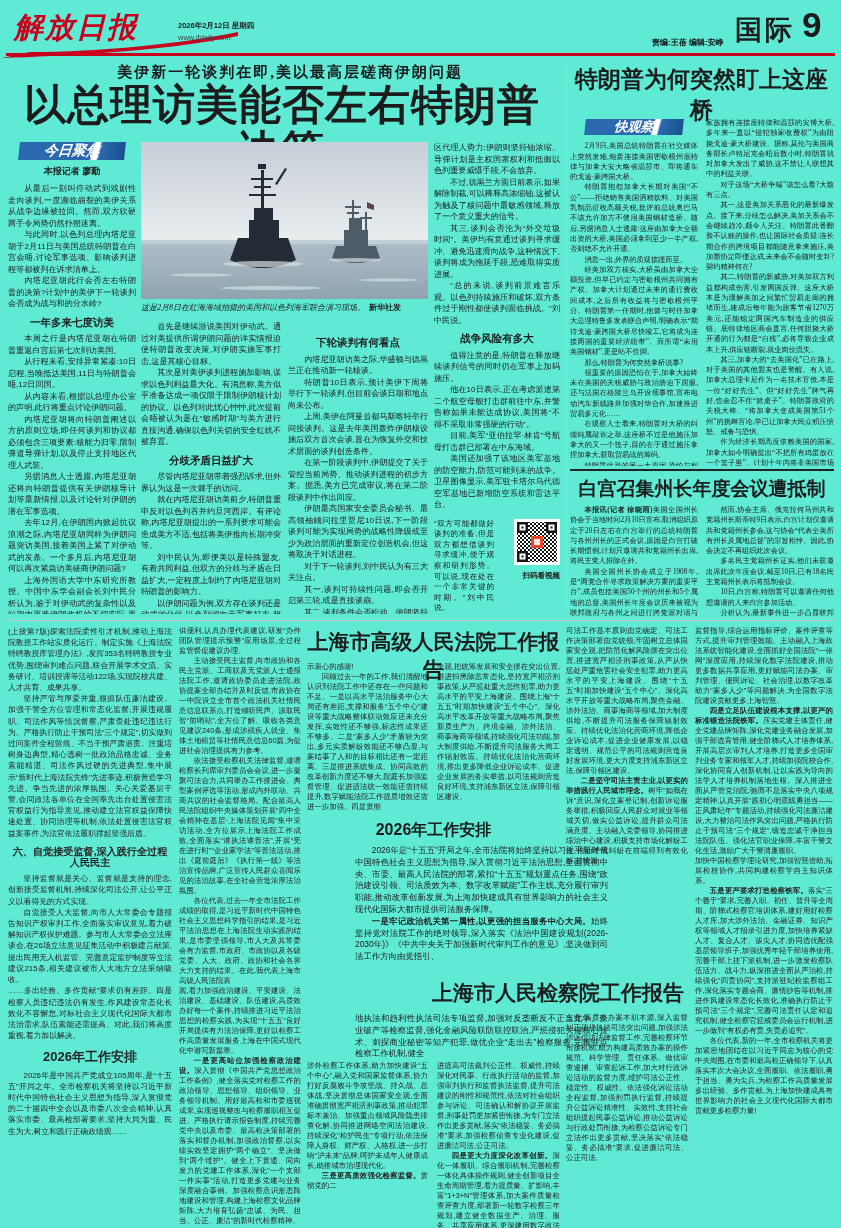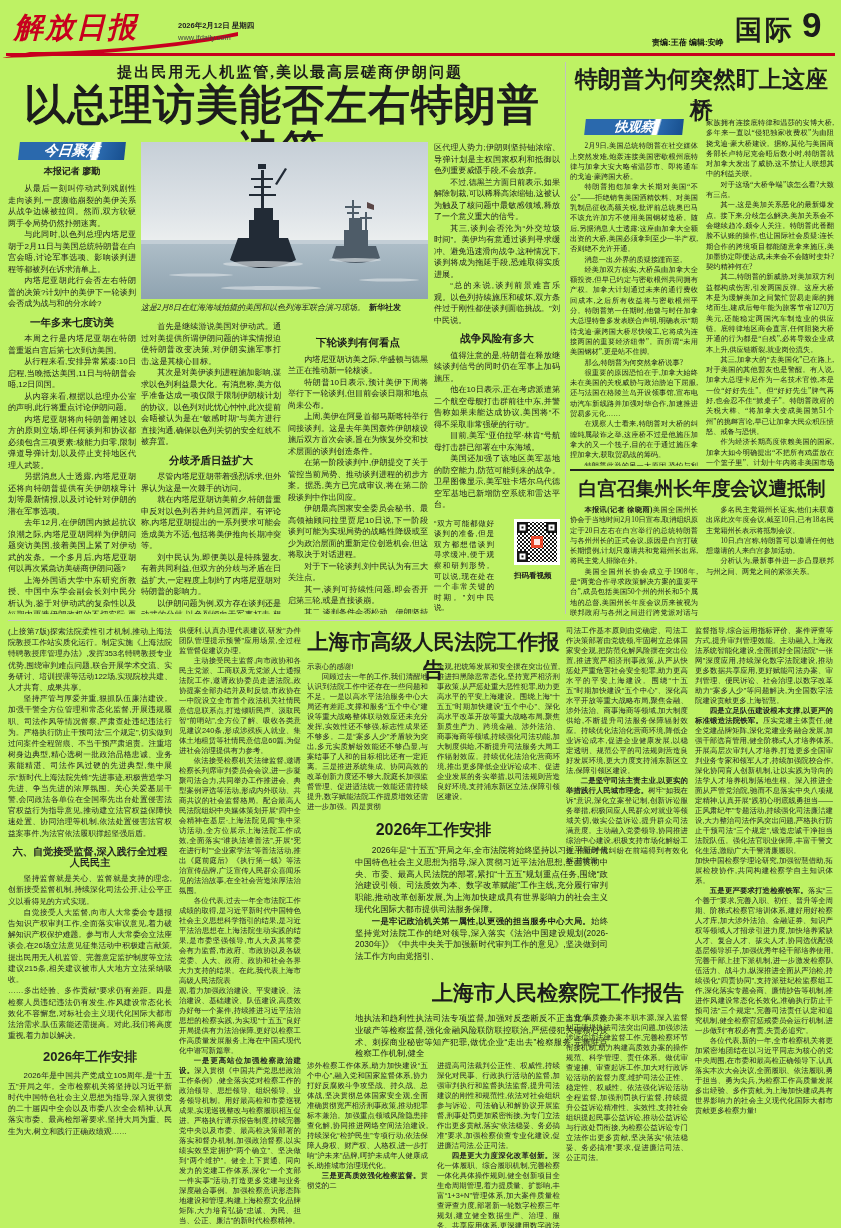--- a/index.html
+++ b/index.html
@@ -1,16 +1,16 @@
 <!DOCTYPE html>
 <html><head>
 <meta charset="utf-8">
 <style>
   html,body{margin:0;padding:0;background:#dcdad4;}
-  #page{position:relative;width:841px;height:1228px;margin:0 auto;background:#bef264;
+  #page{position:relative;width:841px;height:1228px;margin:0 auto;background:#5eead4;
         font-family:"Liberation Sans",sans-serif;color:#1c1c1c;overflow:hidden;}
   .abs{position:absolute;box-sizing:border-box;}
   
   .logo{left:14px;top:8px;font-family:"Liberation Serif",serif;font-style:italic;font-weight:bold;
         font-size:29px;color:#c8001e;letter-spacing:2px;}
   .swoosh{left:0;top:30px;}
   .hd-date{left:178px;top:21px;font-size:7.5px;color:#222;font-weight:bold;}
   .hd-web{left:178px;top:33px;font-size:7.5px;color:#444;}
   .hd-editors{left:652px;top:37px;font-size:8px;color:#111;font-weight:bold;}
   .hd-section{left:735px;top:12px;font-size:27px;font-weight:900;letter-spacing:3px;}
@@ -68,40 +68,40 @@
   .proc-title{left:420px;top:979px;width:276px;text-align:center;font-weight:900;font-size:21px;}
   #b-proc{left:307px;top:1013px;width:253px;height:45px;}
   #b-mid-ll{left:307px;top:1061px;width:121px;height:167px;}
   #b-mid-lr{left:437px;top:1061px;width:123px;height:167px;}
   #b-col5u{left:566px;top:626px;width:122px;height:350px;}
   #b-col5l{left:566px;top:1013px;width:122px;height:215px;}
   #b-col6{left:695px;top:626px;width:138px;height:602px;}
   
   .qr-row{flex:0 0 auto;display:flex;gap:20px;align-items:flex-start;padding-top:4px;}
   .qr-note{flex:1;font-size:7.6px;line-height:10.6px;text-align:justify;}
-  .qr-box{width:46px;text-align:left;}
+  .qr-box{width:46px;text-align:right;}
   .qr-cap{font-size:7.5px;font-weight:bold;margin-top:2px;}
 </style>
 </head>
 <body>
 
 <div id="page">
 
   <div class="abs logo">解放日报</div>
   <svg class="abs swoosh" width="240" height="30">
     <path d="M238 6 C160 22 60 26 2 28 L30 22 C100 22 180 14 238 2 Z" fill="#c8001e"></path>
   </svg>
   <div class="abs hd-date">2026年2月12日 星期四</div>
   <div class="abs hd-web">www.jfdaily.com</div>
   <div class="abs hd-editors">责编:王蓓 编辑:安峥</div>
   <div class="abs hd-section">国际</div>
   <div class="abs hd-page">9</div>
   <div class="abs red-rule"></div>
 
-  <div class="abs kicker">提出民用无人机监管,美以最高层磋商伊朗问题</div>
+  <div class="abs kicker">美伊新一轮谈判在即,美以最高层磋商伊朗问题</div>
   <div class="abs main-headline">以总理访美能否左右特朗普决策</div>
 
   <div class="abs mcol" id="m-col1">
     <span class="banner">今日聚焦</span>
     <div class="byline">本报记者 廖勤</div>
     <div>
         <p class="para">从最后一刻叫停动武到戏剧性走向谈判,一度濒临崩裂的美伊关系从战争边缘被拉回。然而,双方软硬两手令局势仍然扑朔迷离。</p>
         <p class="para">与此同时,以色列总理内塔尼亚胡于2月11日与美国总统特朗普在白宫会晤,讨论军事选项、影响谈判进程等都被列在诉求清单上。</p>
         <p class="para">内塔尼亚胡此行会否左右特朗普的决策?计划中的美伊下一轮谈判会否成为战与和的分水岭?</p>
         <div class="subhead">一年多来七度访美</div>
@@ -255,20 +255,21 @@
       <p class="para">作为经济长期高度依赖美国的国家,加拿大如今明确提出“不把所有鸡蛋放在一个篮子里”、计划十年内将非美国市场出口额翻一番,其战略自主的觉醒,正是对美式霸权的最好回应。</p>
     </div>
 
   <div class="abs wh-rule"></div>
   <div class="abs wh-title">白宫召集州长年度会议遭抵制</div>
   <div class="abs rcol" id="wh-colA">
       <p class="para"><b>本报讯(记者 徐晓雨)</b>美国全国州长协会于当地时间2月10日宣布,取消组织原定于20日左右在白宫举行的总统特朗普与各州州长的正式会议,原因是白宫打破长期惯例,计划只邀请共和党籍州长出席,将民主党人排除在外。</p>
       <p class="para">美国全国州长协会成立于1908年,是“两党合作寻求政策解决方案的重要平台”,成员包括美国50个州的州长和5个属地的总督,美国州长年度会议历来被视为联邦政府与各州之间进行跨党派对话与合作的重要平台。</p>
     </div>
   <div class="abs rcol" id="wh-colB">
+      <p class="para">然而,协会主席、俄克拉何马州共和党籍州长斯蒂特9日表示,白宫计划仅邀请共和党籍州长参会,这与协会“代表全美所有州长及属地总督”的宗旨相悖。因此,协会决定不再组织此次会议。</p>
       <p class="para">多名民主党籍州长证实,他们未获邀出席此次年度会议,截至10日,已有18名民主党籍州长表示将抵制会议。</p>
       <p class="para">10日,白宫称,特朗普可以邀请任何他想邀请的人来白宫参加活动。</p>
       <p class="para">分析认为,最新事件进一步凸显联邦与州之间、两党之间的紧张关系。</p>
     </div>
 
   <div class="abs hdiv"></div>
 
   <div class="abs bcol" id="b-col1">
       <p class="para cont">(上接第7版)探索法院柔性引才机制,推动上海法院教授工作站实质化运行。制定实施《上海法院特聘教授库管理办法》,发挥353名特聘教授专业优势,围绕审判难点问题,联合开展学术交流、实务研讨、培训授课等活动122场,实现院校共建、人才共育、成果共享。</p>
       <p class="para">坚持严管与厚爱并重,狠抓队伍廉洁建设。加强干警全方位管理和常态化监督,开展违规履职、司法作风等情况督察,严肃查处违纪违法行为。严格执行防止干预司法“三个规定”,切实做到过问案件全程留痕、不当干预严肃追责。注重培树身边典型,精心选树一批政治品格忠诚、业务素能精湛、司法作风过硬的先进典型,集中展示“新时代上海法院先锋”先进事迹,积极营造学习先进、争当先进的浓厚氛围。关心关爱基层干警,会同政法各单位在全国率先出台处置侵害法官权益行为指导意见,推动建立法官权益保障快速处置、协同治理等机制,依法处置侵害法官权益案事件,为法官依法履职撑起坚强后盾。</p>

